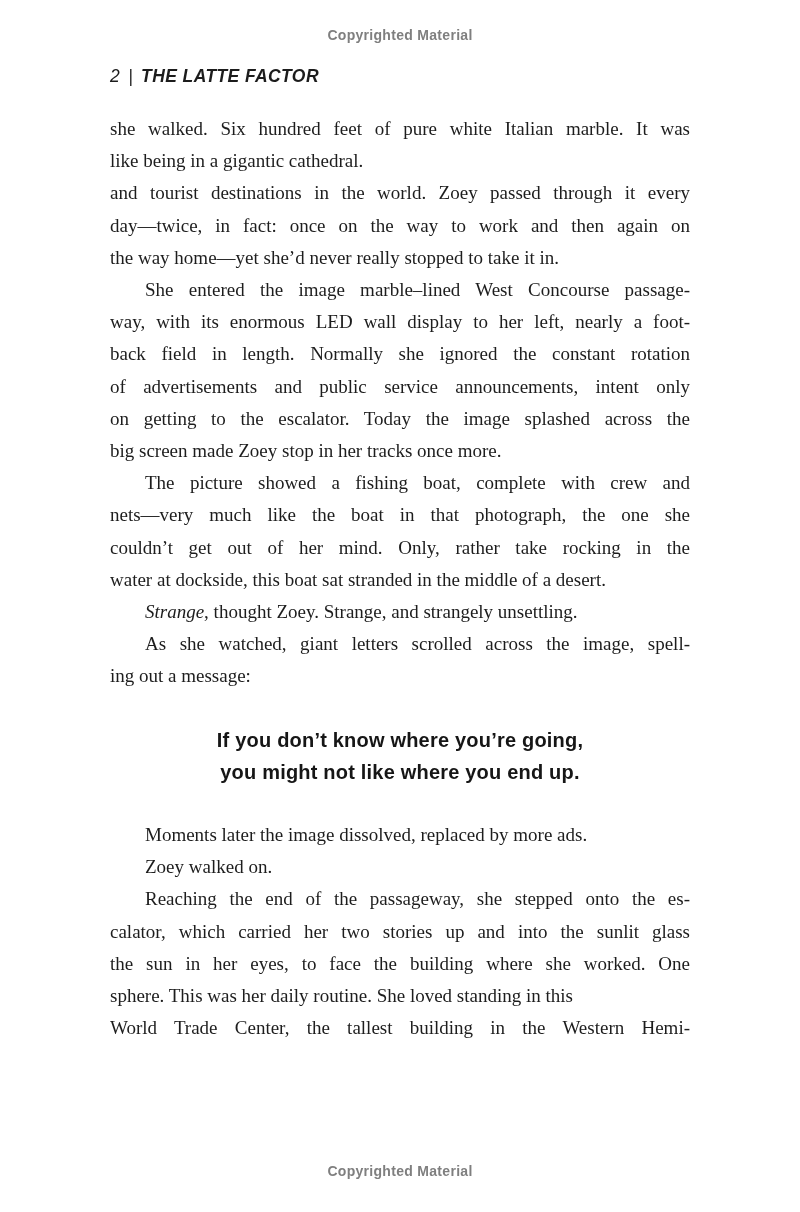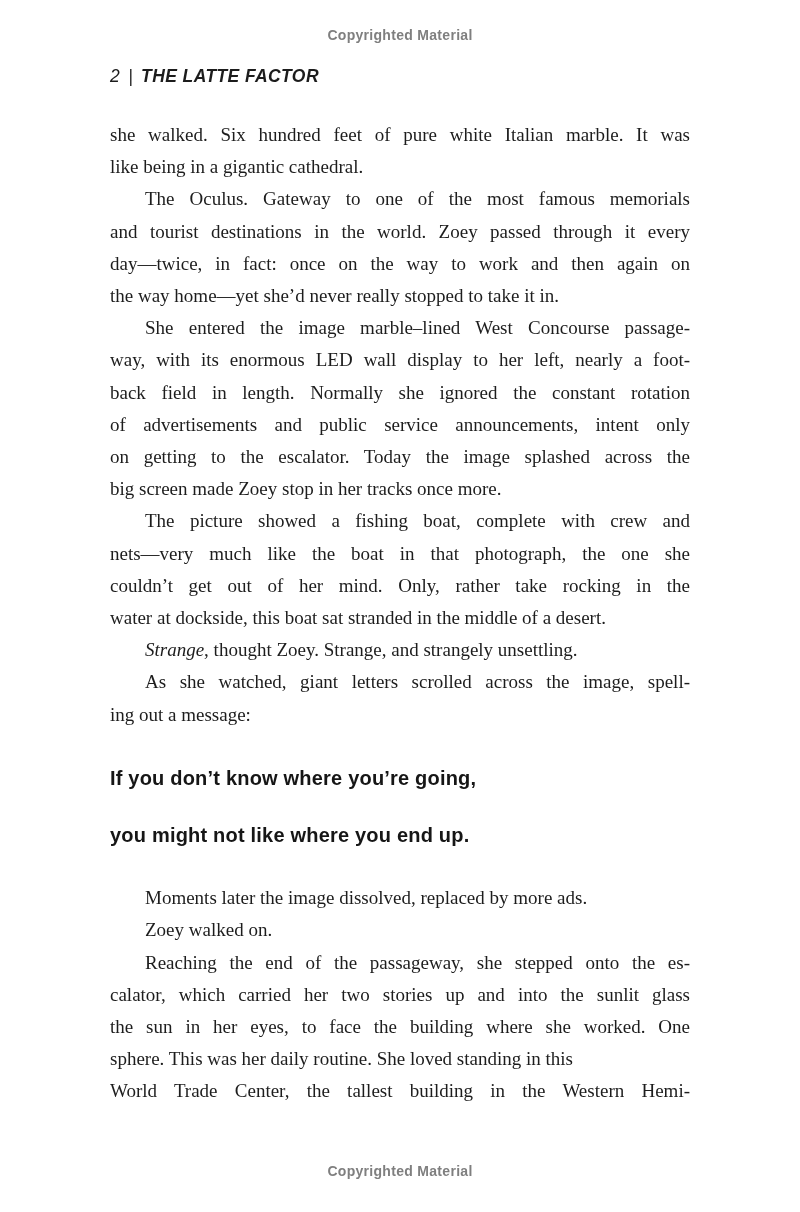--- a/index.html
+++ b/index.html
@@ -35,62 +35,61 @@
     letter-spacing: 0.4px;
     white-space: nowrap;
     font-style: italic;
   }
   .running-head .pgnum { font-weight: 400; }
   .running-head .sep   { font-weight: 400; color: #2a2a2a; padding: 0 8px; }
   .running-head .title { font-weight: 700; }
   .body-text {
     position: absolute;
     left: 110px;
-    top: 119px;
+    top: 113px;
     width: 580px;
     font-size: 19px;
     line-height: 32.2px;
     color: #1d1d1d;
   }
   .bodyline {
     text-align: justify;
     text-align-last: justify;
   }
   .bodyline.final { text-align-last: left; }
   .bodyline.indent { text-indent: 35px; }
   .pull-quote {
     margin: 31px 0;
     text-align: center;
     font-family: "Liberation Sans", sans-serif;
     font-weight: 700;
     font-size: 20px;
     letter-spacing: 0.2px;
     color: #161616;
   }
-  .pull-quote .quote-line { text-align: left; margin-top: 25px; }
+  .pull-quote .quote-line { text-align: center; }
 </style>
 </head>
 <body>
 
 <div class="page">
 
   <div class="copyright top">Copyrighted Material</div>
 
   <div class="running-head">
     <span class="pgnum">2</span><span class="sep">|</span><span class="title">THE LATTE FACTOR</span>
   </div>
 
   <div class="body-text">
     <div id="paras-before">
         <div>
           <div class="bodyline">she walked. Six hundred feet of pure white Italian marble. It was</div>
           <div class="bodyline final">like being in a gigantic cathedral.</div>
         </div>
         <div>
-          <div class="bodyline indent">The Oculus. Gateway to one of the most famous memorials</div>
           <div class="bodyline">and tourist destinations in the world. Zoey passed through it every</div>
           <div class="bodyline">day—twice, in fact: once on the way to work and then again on</div>
           <div class="bodyline final">the way home—yet she’d never really stopped to take it in.</div>
         </div>
         <div>
           <div class="bodyline indent">She entered the image marble–lined West Concourse passage-</div>
           <div class="bodyline">way, with its enormous LED wall display to her left, nearly a foot-</div>
           <div class="bodyline">back field in length. Normally she ignored the constant rotation</div>
           <div class="bodyline">of advertisements and public service announcements, intent only</div>
           <div class="bodyline">on getting to the escalator. Today the image splashed across the</div>

